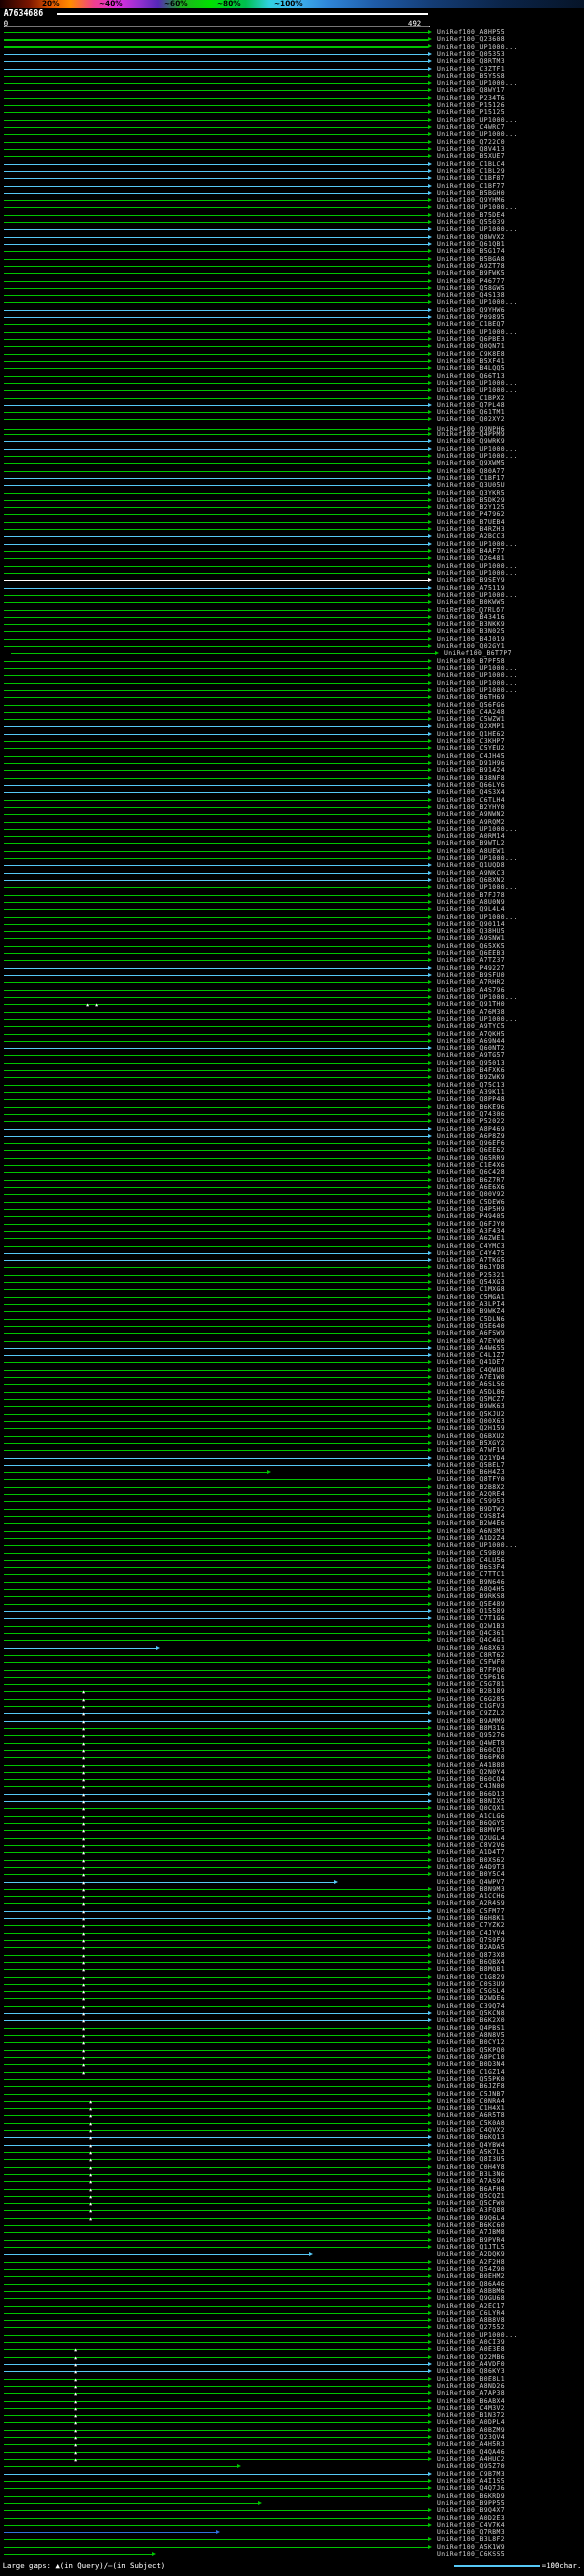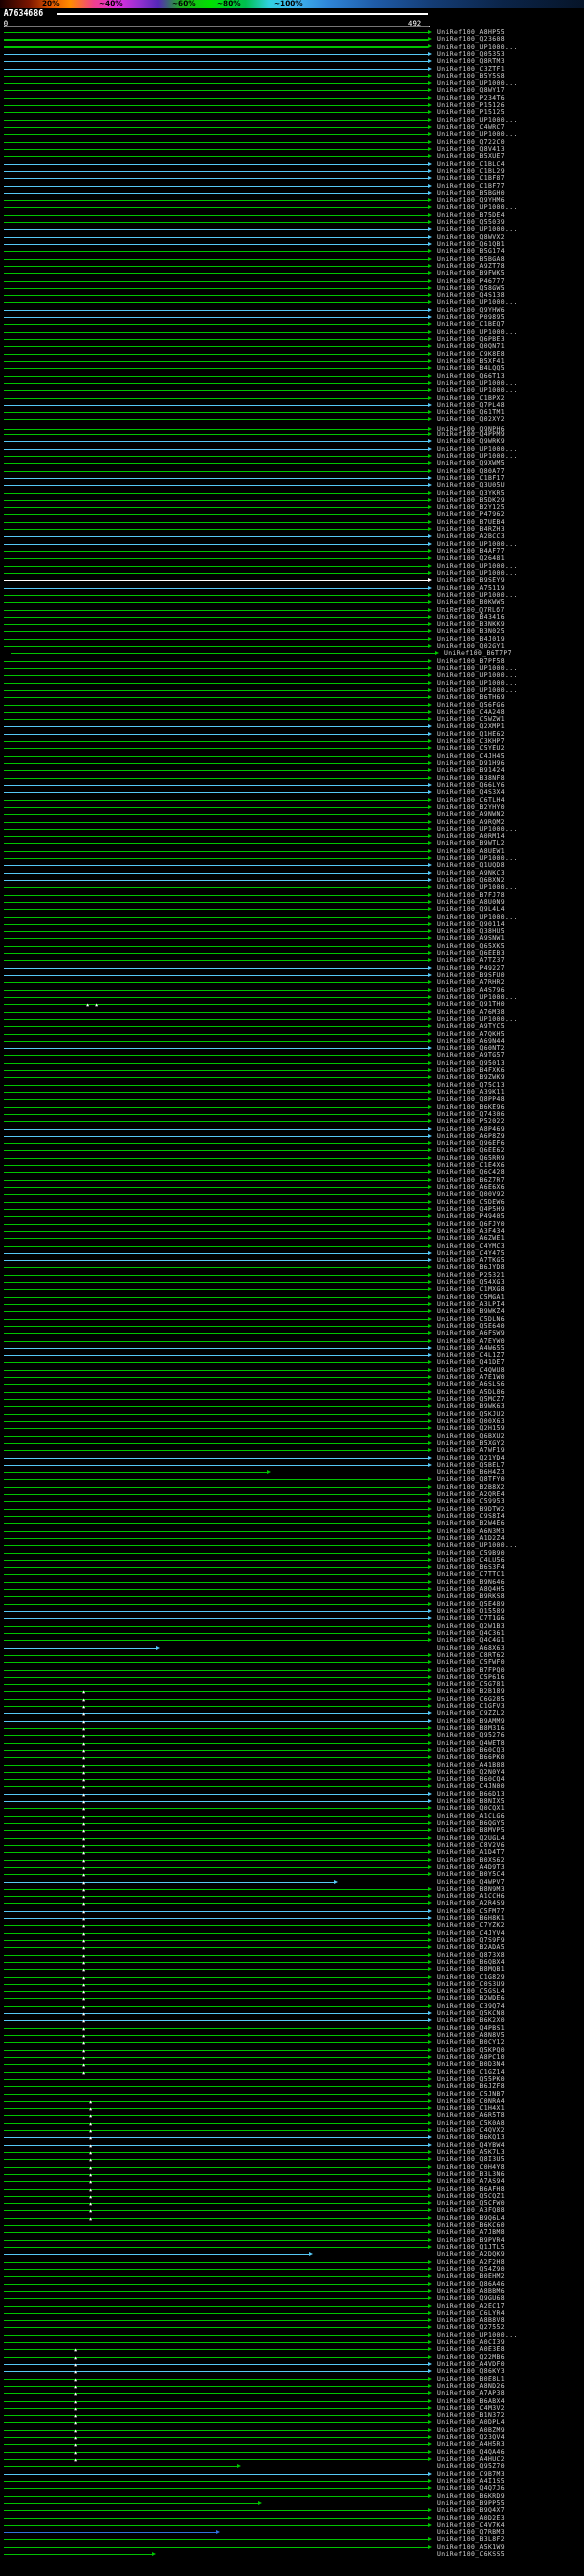--- a/index.html
+++ b/index.html
@@ -6,21 +6,21 @@
   body{width:585px;height:2576px;overflow:hidden;font-family:"DejaVu Sans Mono",monospace;}
   .screen{position:relative;width:585px;height:2576px;background:#000;}
 
   
   .scalebar{position:absolute;left:0;top:0;width:585px;height:8.2px;
     background:linear-gradient(to right,
       #1a0000 0%,#7a1500 5%,#e85c00 9%,#ff8c00 12%,#f0408c 16%,#e030e0 20%,
       #9030d0 24%,#5528b8 27%,#20b020 31%,#00e000 36%,#00c050 42%,#30d0e0 46%,
       #40b8f0 50%,#2f86d8 56%,#1f5ca8 64%,#143c74 74%,#0b2448 86%,#061428 100%);}
   .sl{position:absolute;top:0;font:bold 7.3px "DejaVu Sans",sans-serif;color:#000;line-height:8.2px;}
-  .sl0{left:42px}.sl1{left:99px}.sl2{left:172px}.sl3{left:217px}.sl4{left:274px}
+  .sl0{left:42px}.sl1{left:99px}.sl2{left:164px}.sl3{left:217px}.sl4{left:274px}
 
   
   .queryrow{position:absolute;left:0;top:9.1px;width:585px;height:9.1px;}
   .qid{position:absolute;left:3.7px;top:0;color:#fff;font:bold 8.2px "DejaVu Sans Mono",monospace;line-height:9.1px;}
   .qline{position:absolute;left:57px;top:3.7px;width:371px;height:1.8px;background:#fff;}
 
   
   .rulerrow{position:absolute;left:0;top:19px;width:585px;height:9.1px;}
   .rnum{position:absolute;top:0;color:#fff;font:7.3px "DejaVu Sans Mono",monospace;line-height:9.1px;}
   .rnum.left{left:3.7px}.rnum.right{left:408px}
@@ -1883,15 +1883,19 @@
         <div class="hit-arrow" style="left: 428px; border-left-color: rgb(0, 196, 0);"></div>
         <span class="hit-label">UniRef100_A5K1W9</span>
       </div>
       <div class="hit-row" style="top: 2522px;">
         <div class="hit-line" style="width: 148px; background: rgb(0, 196, 0);"></div>
         <div class="hit-arrow" style="left: 152px; border-left-color: rgb(0, 196, 0);"></div>
         <span class="hit-label">UniRef100_C6KSS5</span>
       </div>
     </div>
 
+  <div class="legend">
+    <span class="gap-legend">Large gaps: ▲(in Query)/—(in Subject)</span>
+    <span class="scale-sample"><i class="sampleline"></i><span>=100char.</span></span>
+  </div>
 
 </div>
 
 
 </body></html>

